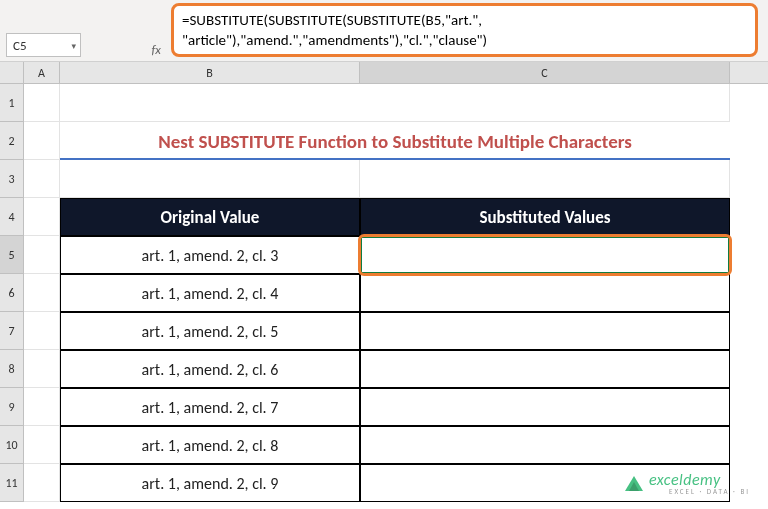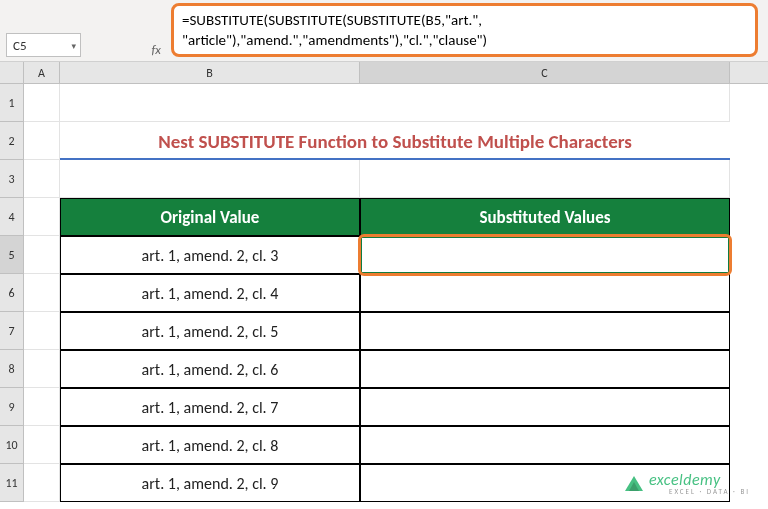--- a/index.html
+++ b/index.html
@@ -87,21 +87,21 @@
   }
   .title-underline {
     position:absolute;
     left:36px; top:74px;
     width: 670px;
     height: 2px;
     background: #4472c4;
   }
   
   .hdr {
-    background: #15803d;
+    background: #0f172a;
     color: #fff;
     font-weight: bold;
     font-size: 17px;
     display:flex;align-items:center;justify-content:center;
     border: 1px solid #000;
   }
   
   .data {
     border: 1px solid #000;
     display:flex;align-items:center;justify-content:center;

